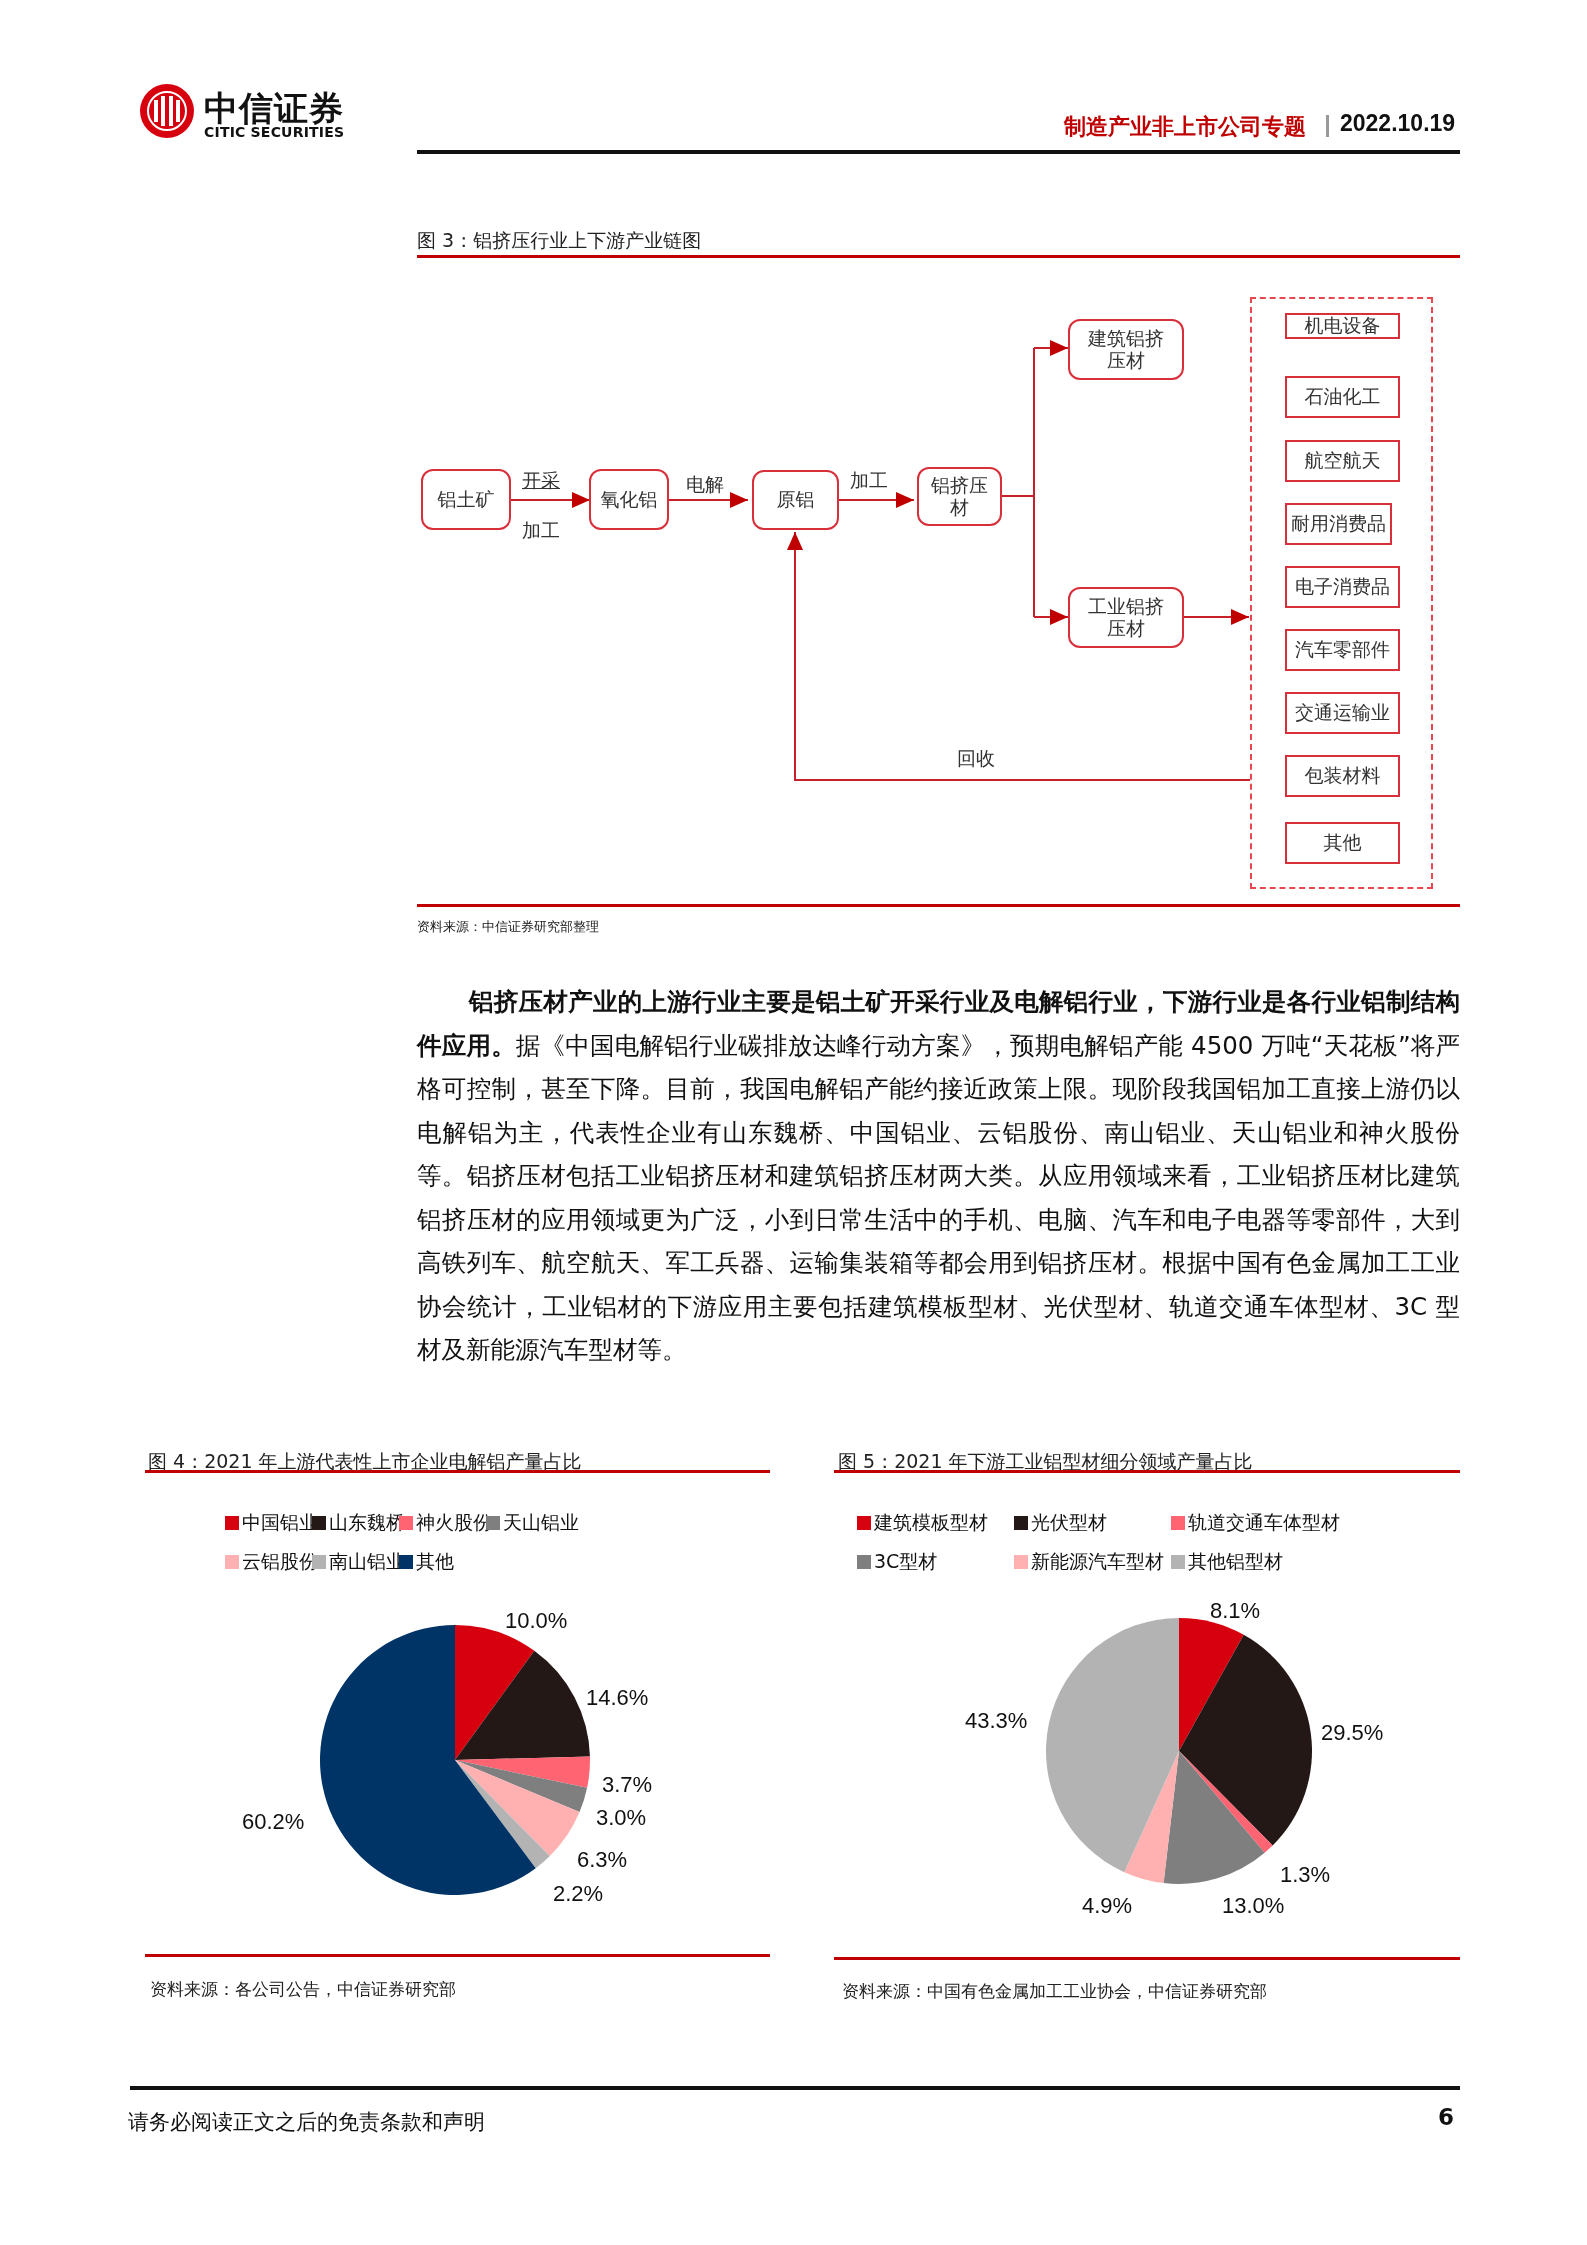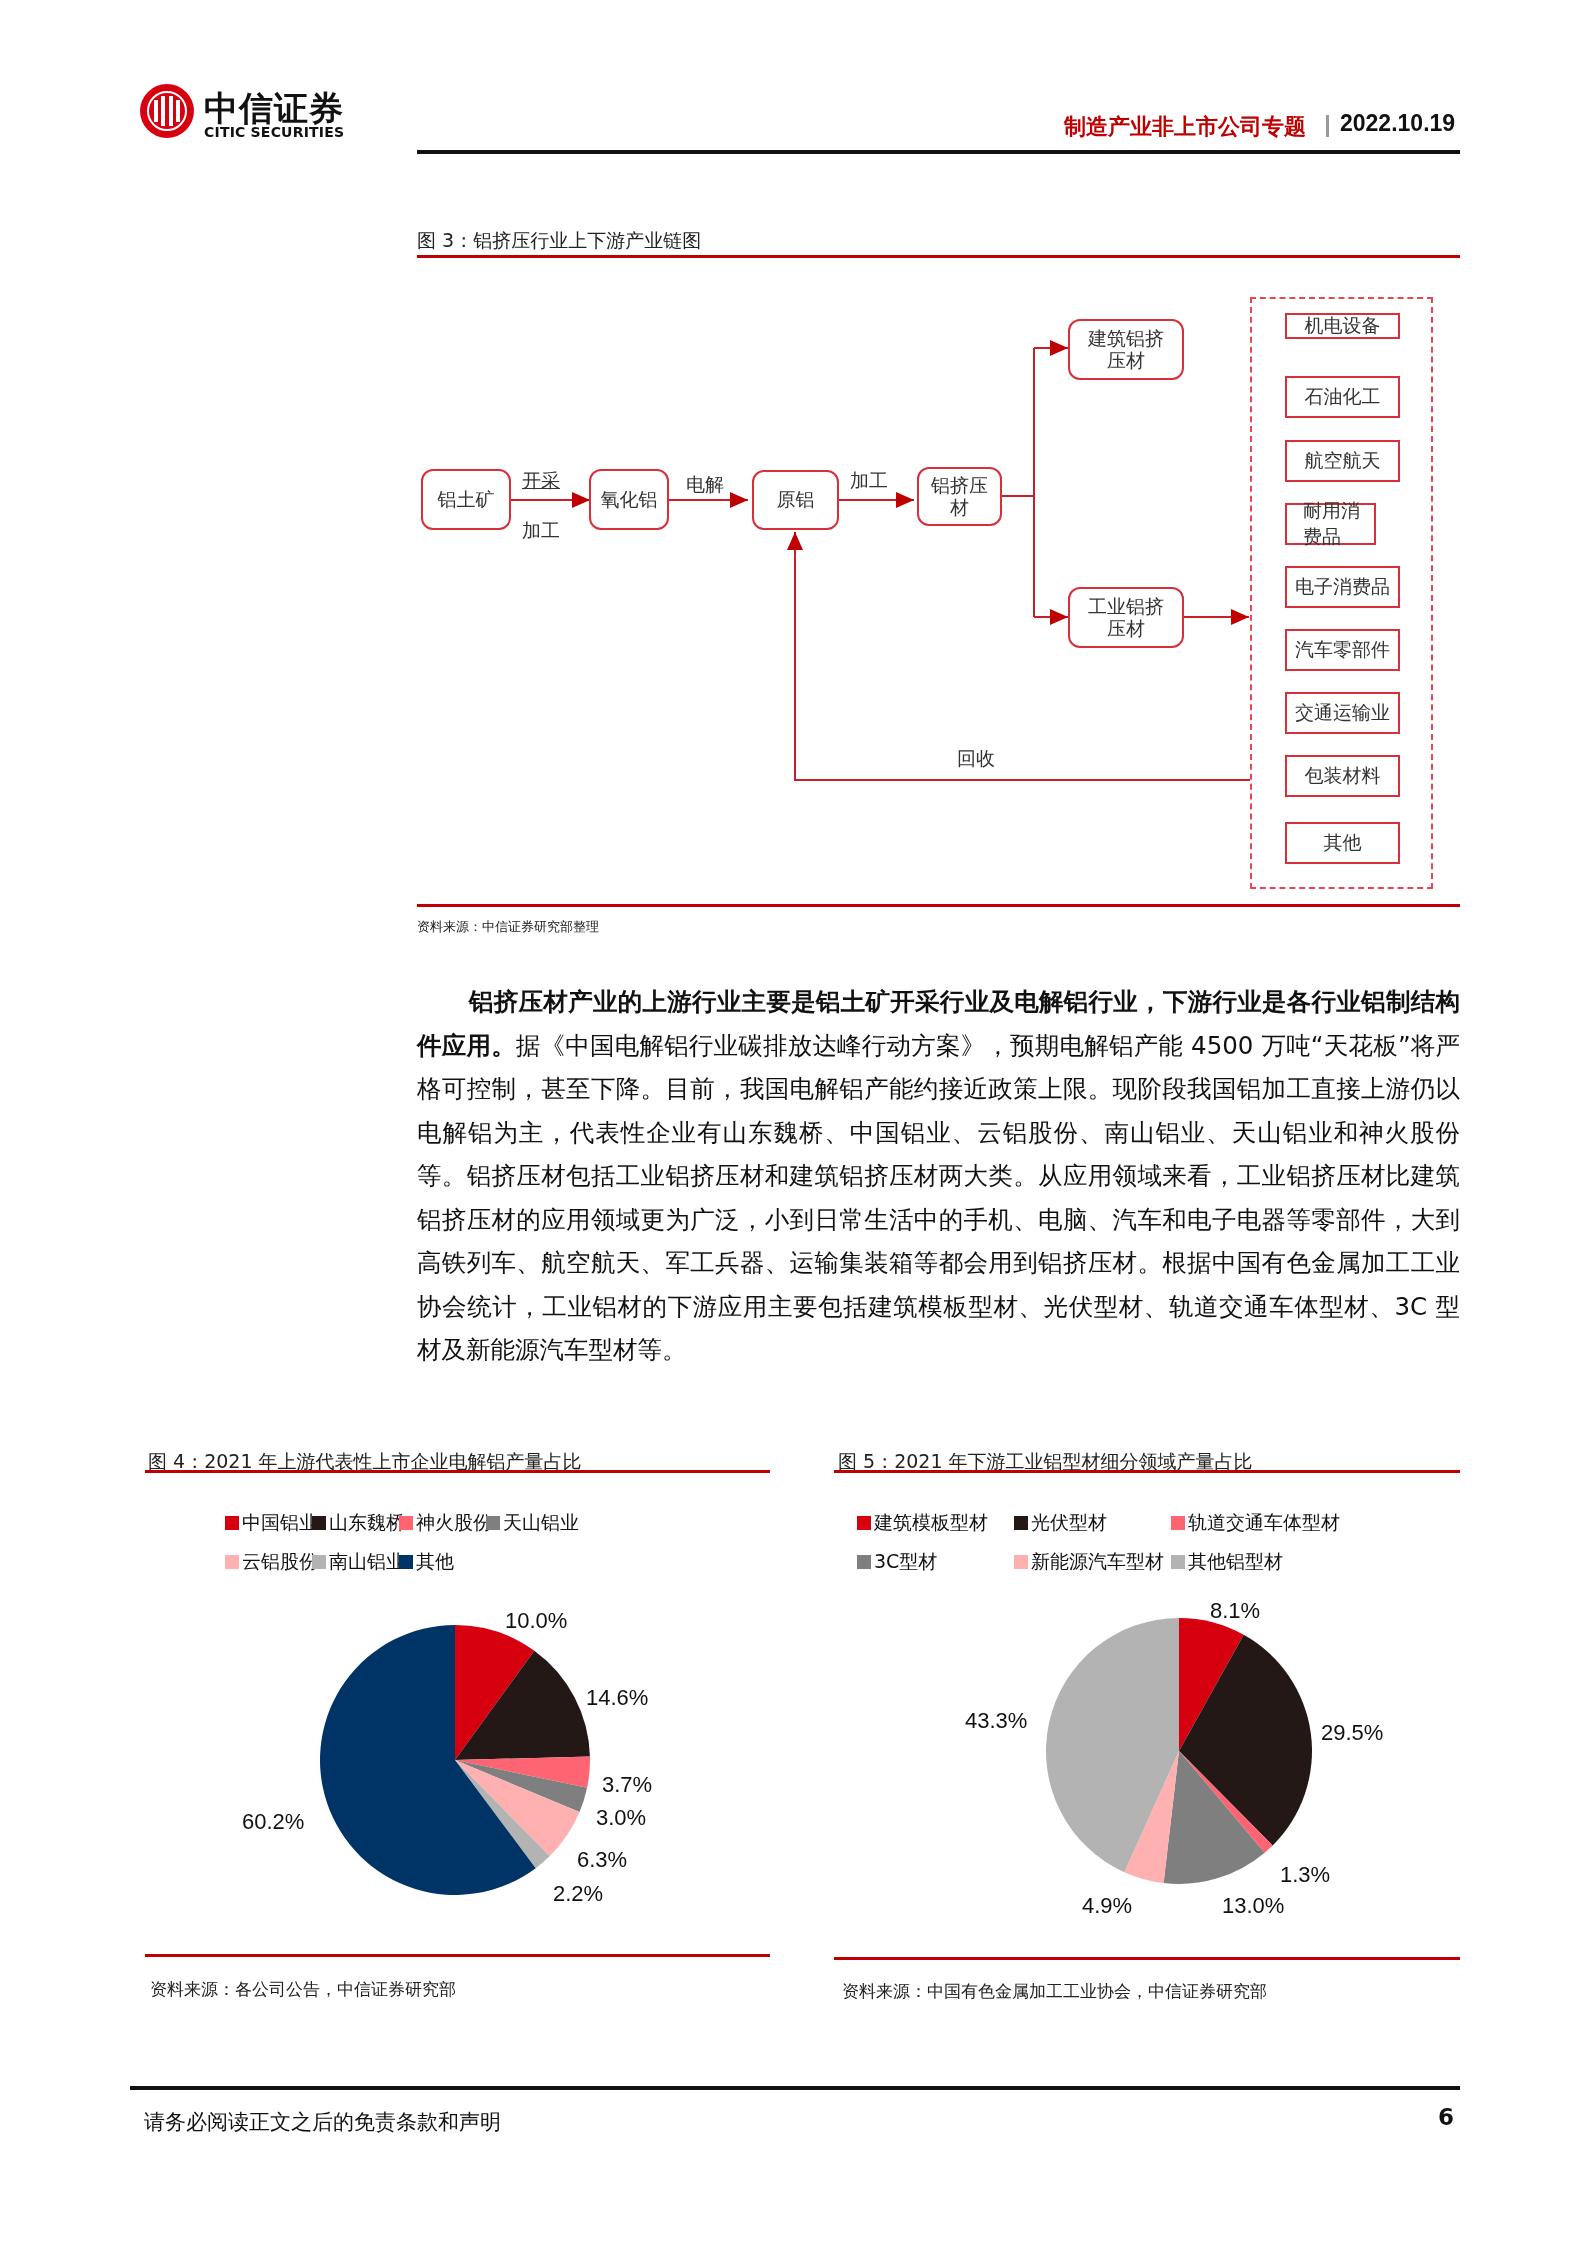--- a/index.html
+++ b/index.html
@@ -24,21 +24,21 @@
   
   .para { left:417px; top:980px; width:1043px; font-size:24.5px; line-height:43.5px; color:#111; text-indent:52px; text-align:justify; }
   .para b { font-weight:bold; }
   
   .legend { font-size:19px; color:#111; }
   .legend .item { position:absolute; display:flex; align-items:center; white-space:nowrap; }
   .legend .sw { width:14px; height:14px; margin-right:3px; display:inline-block; }
   .pct { position:absolute; font-size:22px; color:#111; font-family:"Liberation Sans",sans-serif; }
   
   .foot-rule { left:130px; top:2086px; width:1330px; height:4px; background:#111; }
-  .foot-text { left:144px; top:2108px; font-size:21px; color:#111; }
+  .foot-text { left:128px; top:2108px; font-size:21px; color:#111; }
   .foot-page { left:1438px; top:2104px; font-size:23px; font-weight:bold; color:#111; }
 </style>
 </head>
 <body>
 
 <div class="abs logo-circle">
   <svg width="54" height="54" viewBox="0 0 54 54">
     <circle cx="27" cy="27" r="25" fill="#d7000f"></circle>
     <circle cx="27" cy="27" r="19" fill="none" stroke="#fff" stroke-width="2"></circle>
     <rect x="14" y="16" width="4" height="22" fill="#fff"></rect>
@@ -86,21 +86,21 @@
 <div class="edge-label" style="left:522px;top:468px;text-decoration:underline;">开采</div>
 <div class="edge-label" style="left:522px;top:518px;">加工</div>
 <div class="edge-label" style="left:686px;top:472px;">电解</div>
 <div class="edge-label" style="left:850px;top:468px;">加工</div>
 <div class="edge-label" style="left:957px;top:746px;">回收</div>
 
 <div class="abs dash-box"></div>
 <div class="sq" style="left:1285px;top:313px;width:115px;height:26px;">机电设备</div>
 <div class="sq" style="left:1285px;top:376px;width:115px;height:42px;">石油化工</div>
 <div class="sq" style="left:1285px;top:440px;width:115px;height:42px;">航空航天</div>
-<div class="sq" style="left:1285px;top:503px;width:91px;height:42px;padding-left:16px;">耐用消费品</div>
+<div class="sq" style="left:1285px;top:503px;width:107px;height:42px;">耐用消费品</div>
 <div class="sq" style="left:1285px;top:566px;width:115px;height:42px;">电子消费品</div>
 <div class="sq" style="left:1285px;top:629px;width:115px;height:42px;">汽车零部件</div>
 <div class="sq" style="left:1285px;top:692px;width:115px;height:42px;">交通运输业</div>
 <div class="sq" style="left:1285px;top:755px;width:115px;height:42px;">包装材料</div>
 <div class="sq" style="left:1285px;top:822px;width:115px;height:42px;">其他</div>
 
 <div class="abs red-rule" style="left:417px;top:904px;width:1043px;"></div>
 <div class="abs source" style="left:417px;top:918px;">资料来源：中信证券研究部整理</div>
 
 <div class="abs para"><b>铝挤压材产业的上游行业主要是铝土矿开采行业及电解铝行业，下游行业是各行业铝制结构件应用。</b><span>据《中国电解铝行业碳排放达峰行动方案》，预期电解铝产能 4500 万吨“天花板”将严格可控制，甚至下降。目前，我国电解铝产能约接近政策上限。现阶段我国铝加工直接上游仍以电解铝为主，代表性企业有山东魏桥、中国铝业、云铝股份、南山铝业、天山铝业和神火股份等。铝挤压材包括工业铝挤压材和建筑铝挤压材两大类。从应用领域来看，工业铝挤压材比建筑铝挤压材的应用领域更为广泛，小到日常生活中的手机、电脑、汽车和电子电器等零部件，大到高铁列车、航空航天、军工兵器、运输集装箱等都会用到铝挤压材。根据中国有色金属加工工业协会统计，工业铝材的下游应用主要包括建筑模板型材、光伏型材、轨道交通车体型材、3C 型材及新能源汽车型材等。</span></div>

